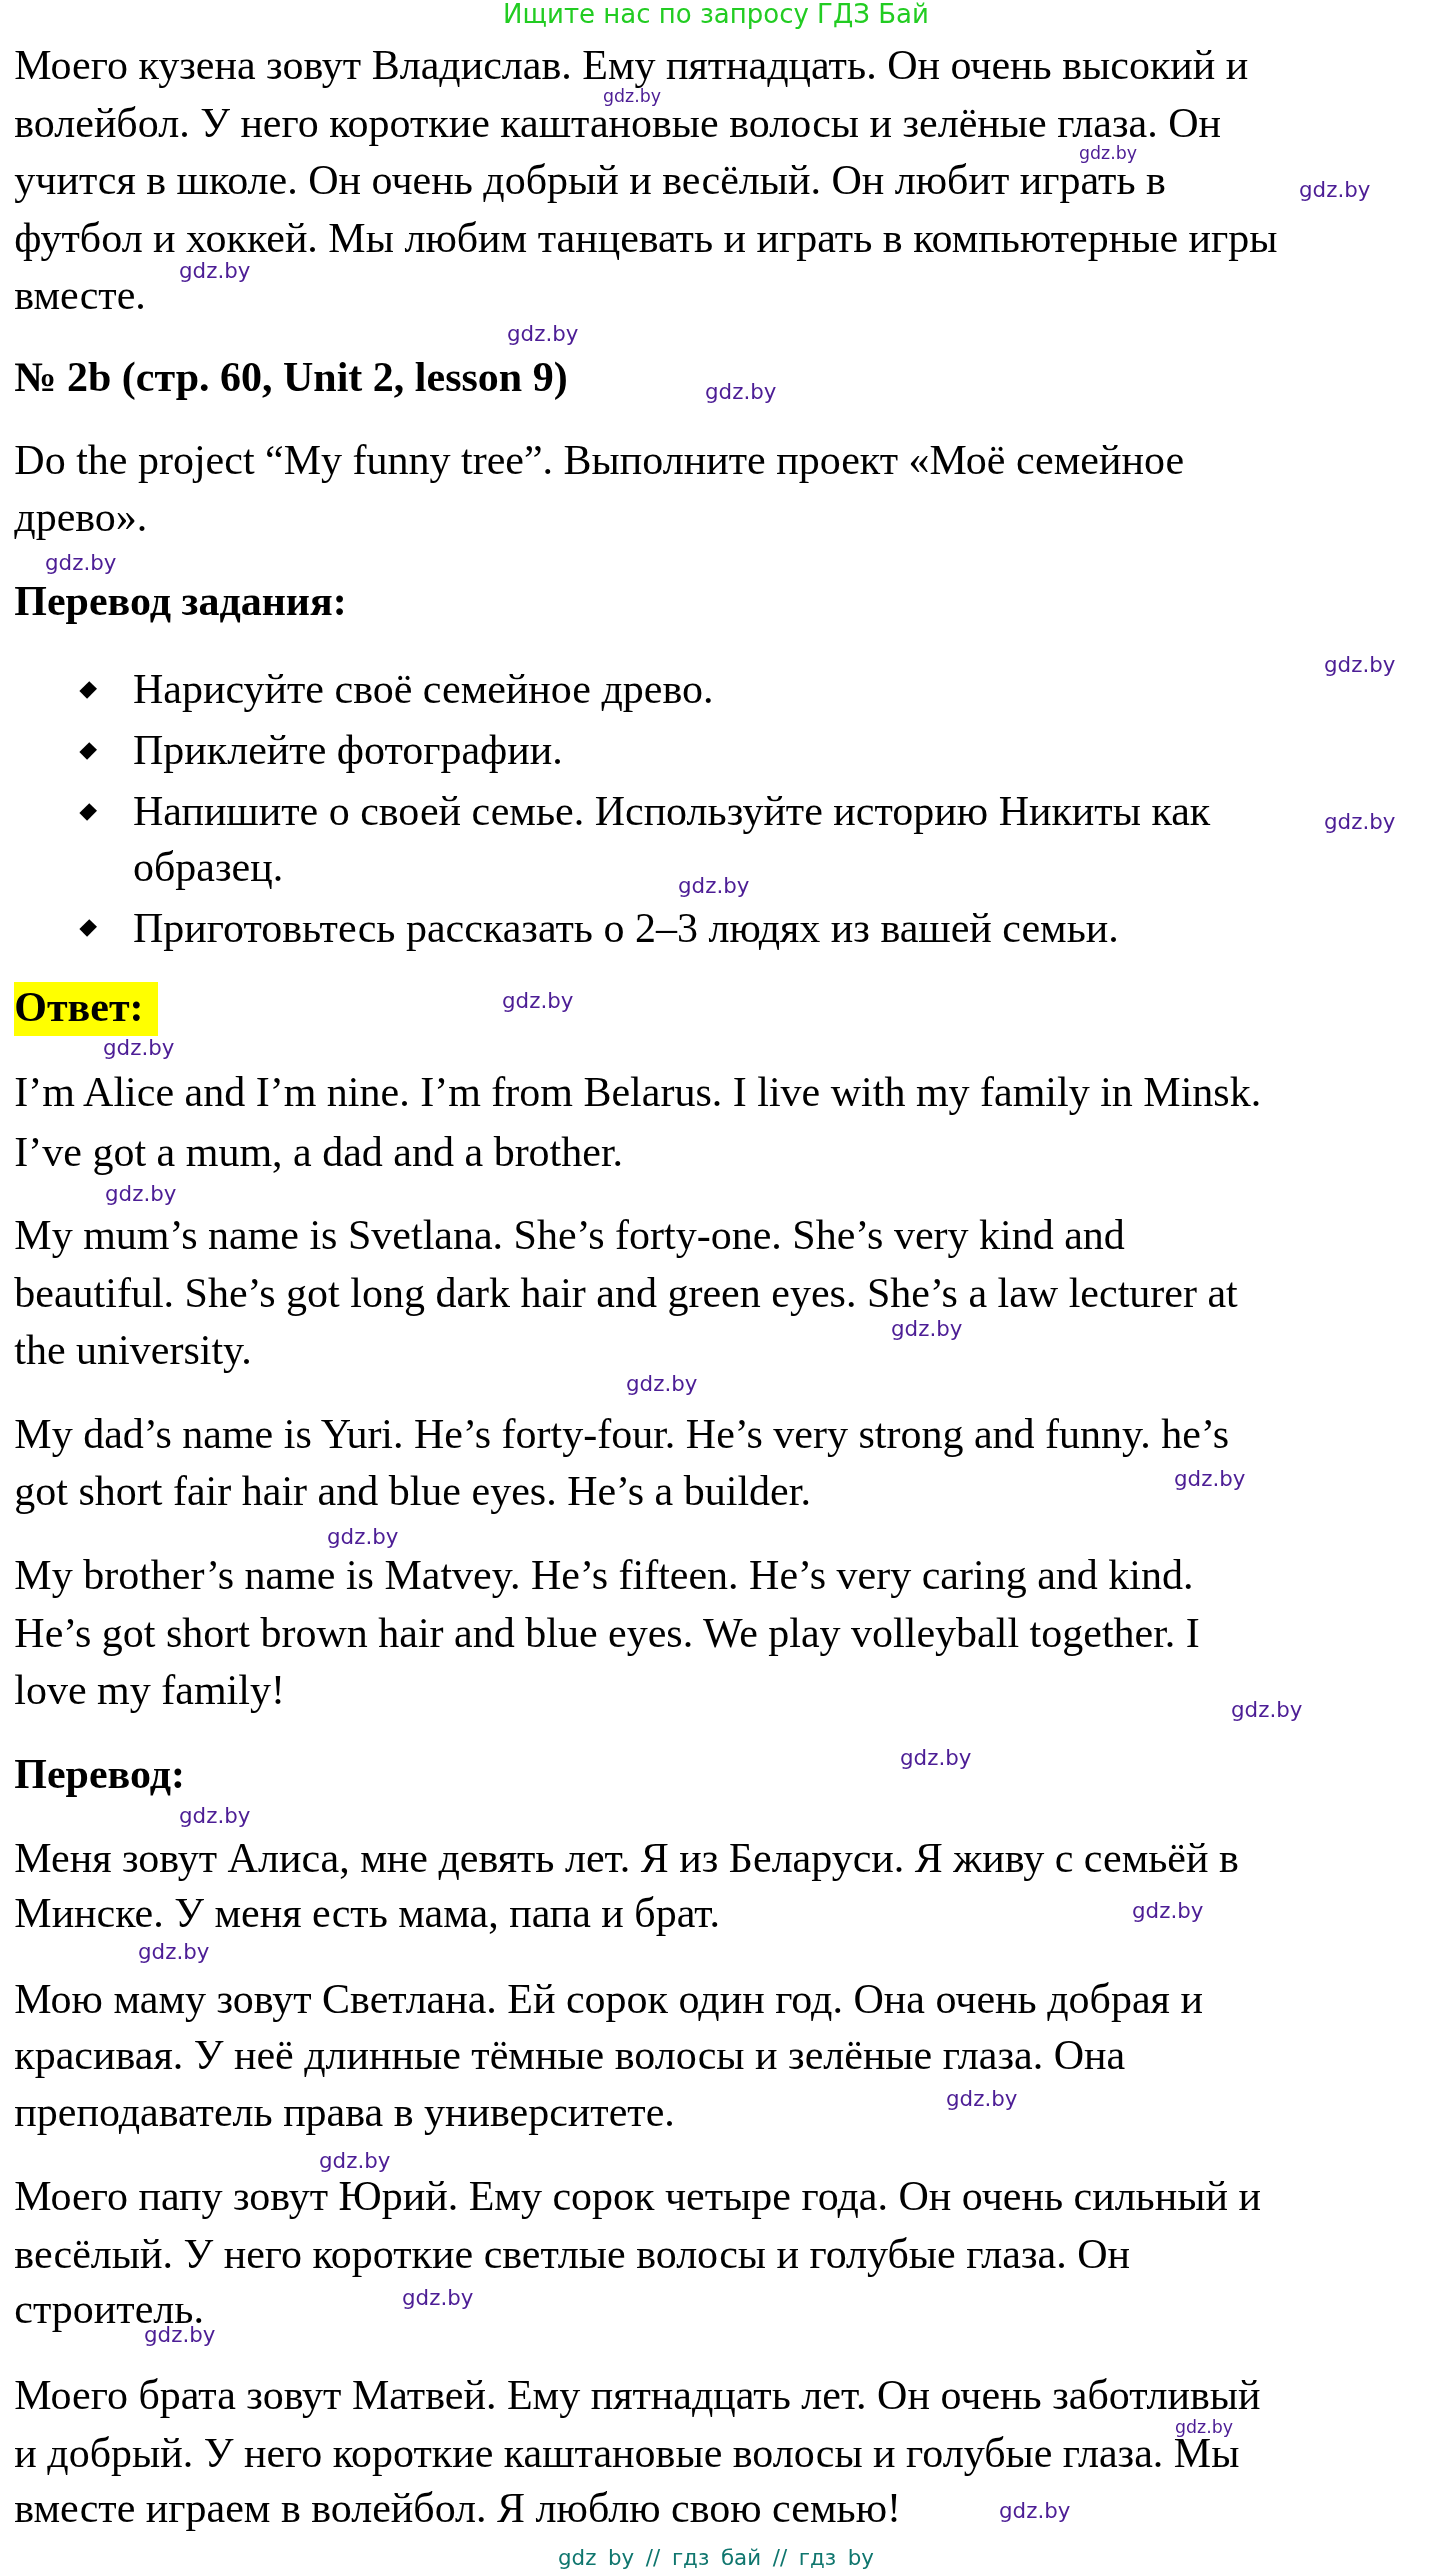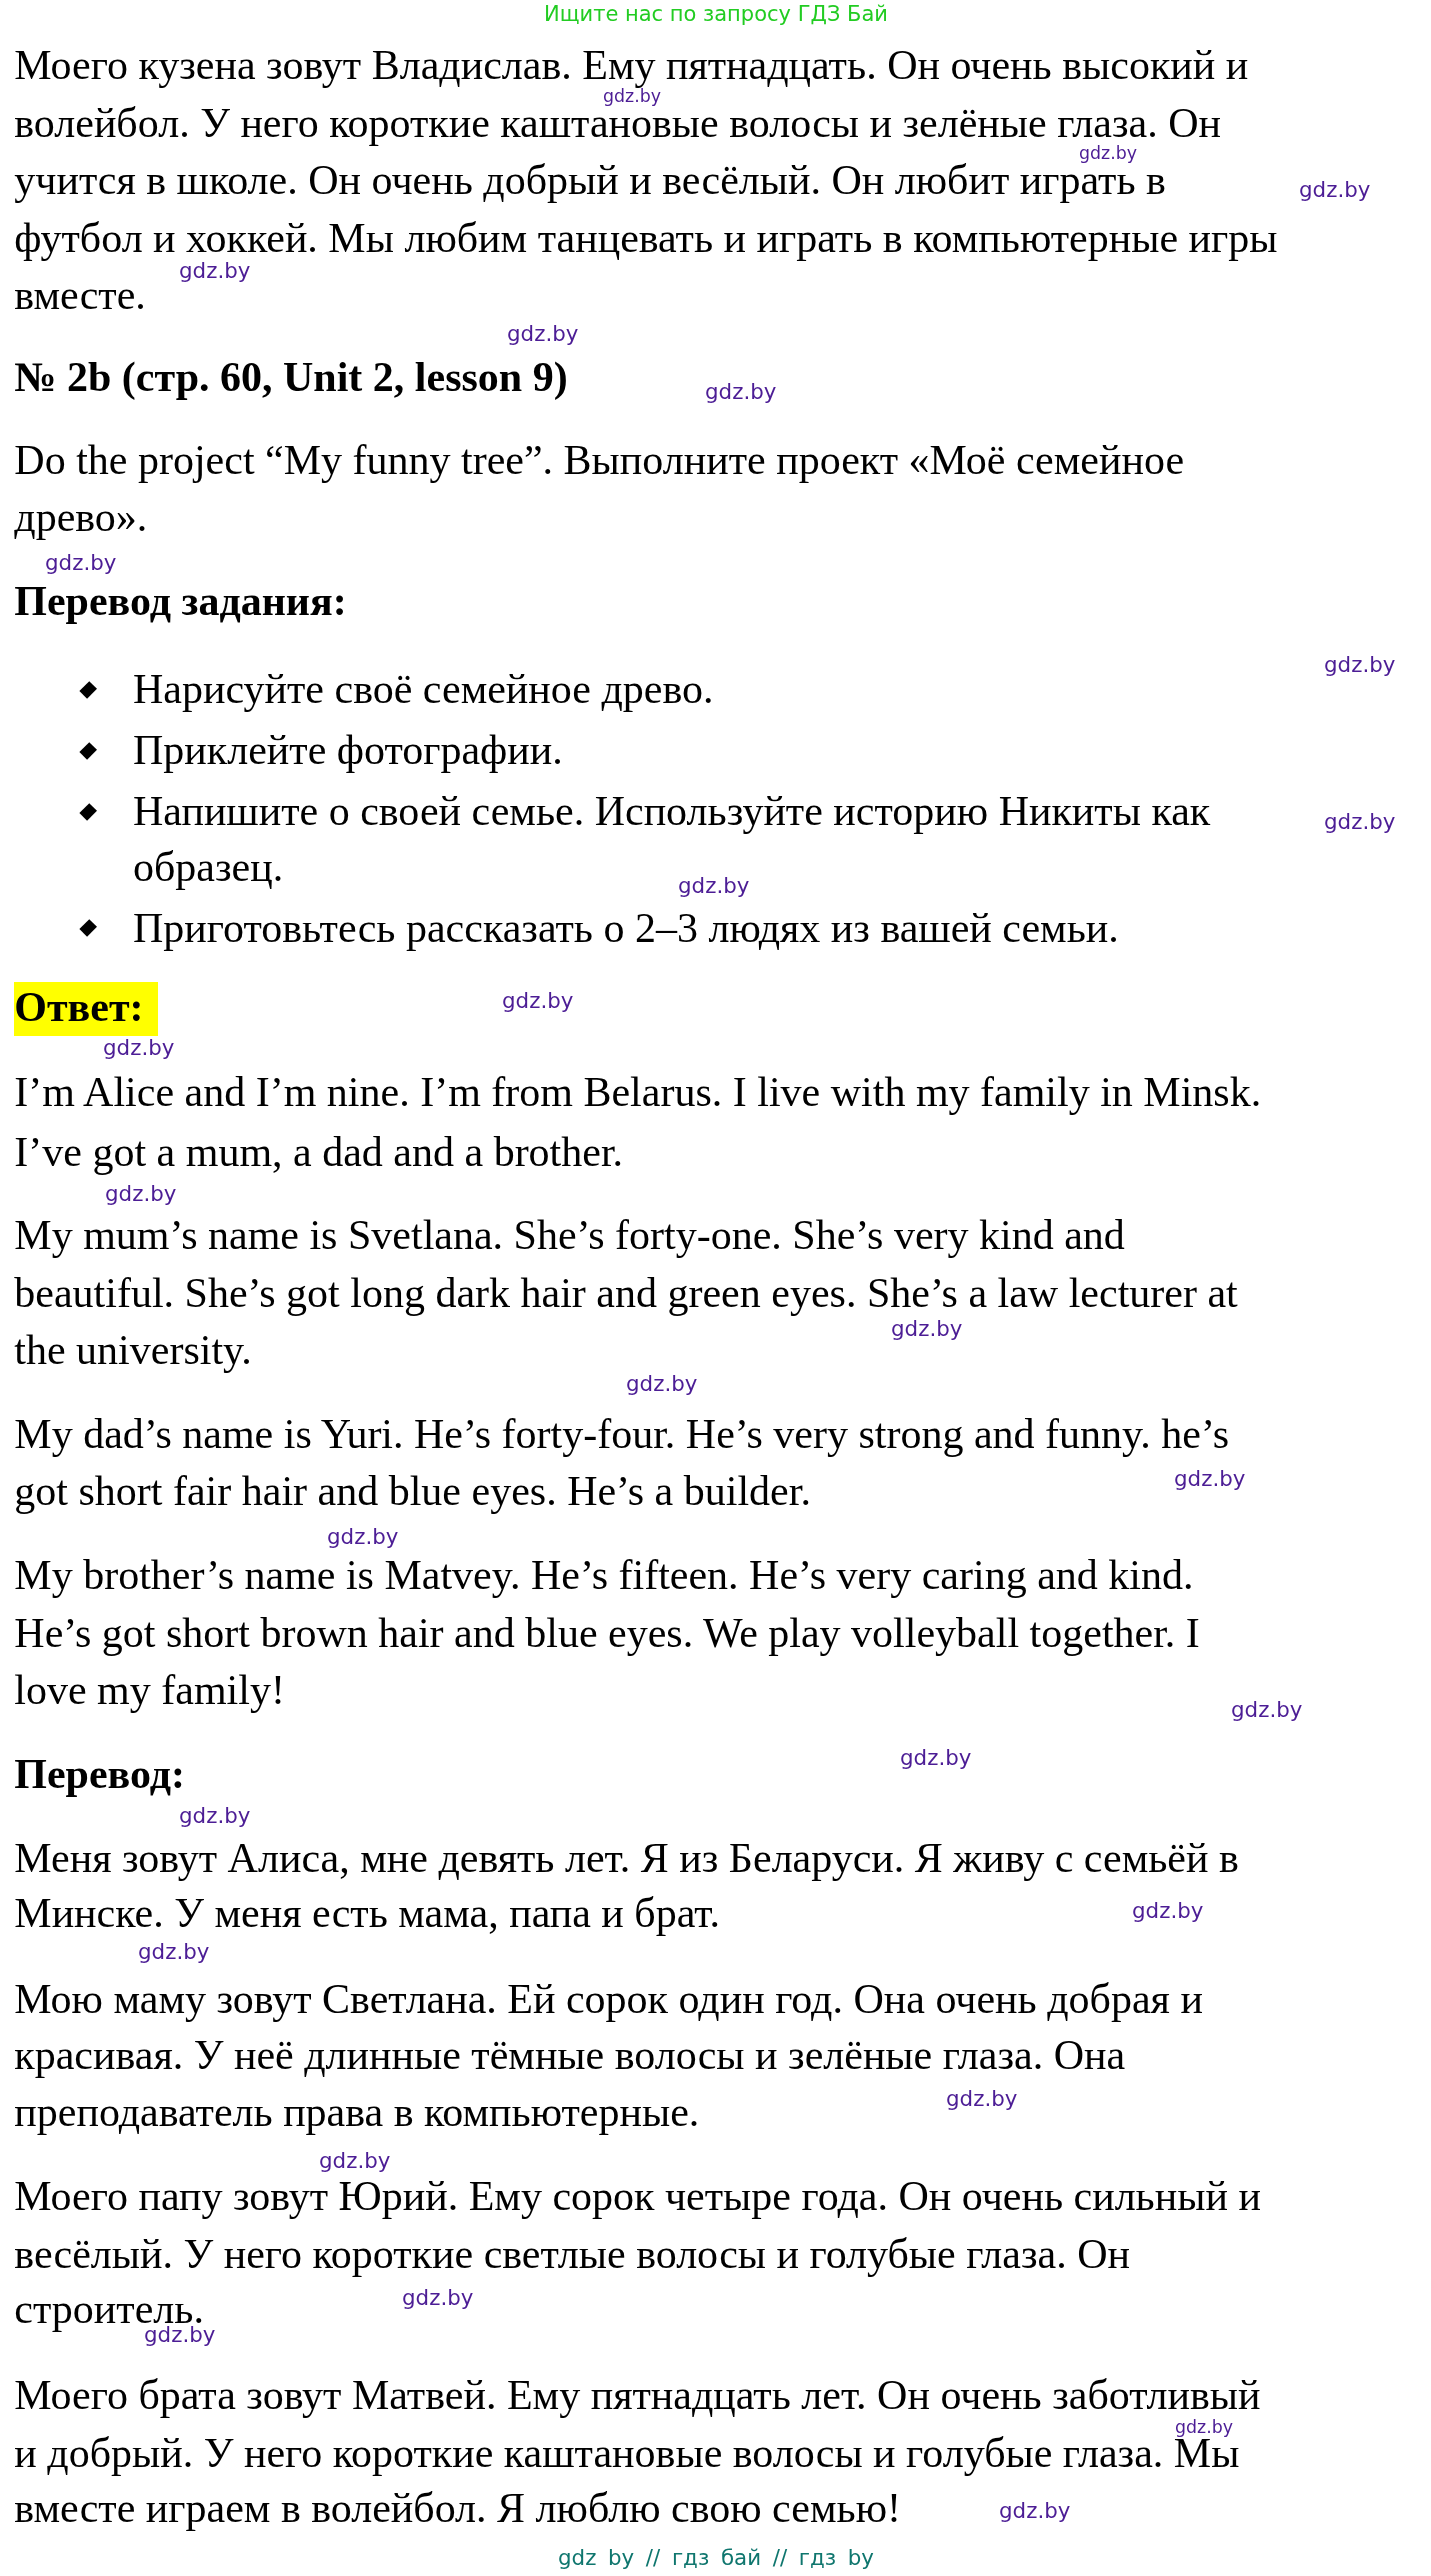--- a/index.html
+++ b/index.html
@@ -1,20 +1,20 @@
 <!DOCTYPE html>
 <html style="font-size:12.7px"><head>
 <meta charset="utf-8">
 <style>
   html, body { margin: 0; padding: 0; background: #ffffff; }
   body { width: 1432px; height: 2576px; position: relative; overflow: hidden; }
   .page { position: absolute; left: 0; top: 0; width: 1432px; height: 2576px; }
   .top-banner {
     position: absolute; left: 0; top: 0; width: 1432px; text-align: center;
-    font-family: "DejaVu Sans", sans-serif; font-size: 21px; color: #22cc22;
+    font-family: "DejaVu Sans", sans-serif; font-size: 26px; color: #22cc22;
     line-height: 28.5px;
   }
   .footer {
     position: absolute; left: 0; top: 2542px; width: 1432px; text-align: center;
     font-family: "DejaVu Sans", sans-serif; font-size: 21.4px; color: #0f766e;
     line-height: 32px; word-spacing: 4.8px;
   }
   .line {
     position: absolute; left: 14.3px; white-space: nowrap;
     font-family: "Liberation Serif", serif; font-size: 42px; color: #000;
@@ -84,21 +84,21 @@
   <div class="line" style="top:1605px">He’s got short brown hair and blue eyes. We play volleyball together. I</div>
   <div class="line" style="top:1662px">love my family!</div>
 
   <div class="line bold" style="top:1746px">Перевод:</div>
 
   <div class="line" style="top:1830px">Меня зовут Алиса, мне девять лет. Я из Беларуси. Я живу с семьёй в</div>
   <div class="line" style="top:1885px">Минске. У меня есть мама, папа и брат.</div>
 
   <div class="line" style="top:1971px">Мою маму зовут Светлана. Ей сорок один год. Она очень добрая и</div>
   <div class="line" style="top:2027px">красивая. У неё длинные тёмные волосы и зелёные глаза. Она</div>
-  <div class="line" style="top:2084px">преподаватель права в компьютерные.</div>
+  <div class="line" style="top:2084px">преподаватель права в университете.</div>
 
   <div class="line" style="top:2168px">Моего папу зовут Юрий. Ему сорок четыре года. Он очень сильный и</div>
   <div class="line" style="top:2226px">весёлый. У него короткие светлые волосы и голубые глаза. Он</div>
   <div class="line" style="top:2281px">строитель.</div>
 
   <div class="line" style="top:2367px">Моего брата зовут Матвей. Ему пятнадцать лет. Он очень заботливый</div>
   <div class="line" style="top:2425px">и добрый. У него короткие каштановые волосы и голубые глаза. Мы</div>
   <div class="line" style="top:2480px">вместе играем в волейбол. Я люблю свою семью!</div>
 
   <div class="wm sm" style="left:603px;top:84px">gdz.by</div>

